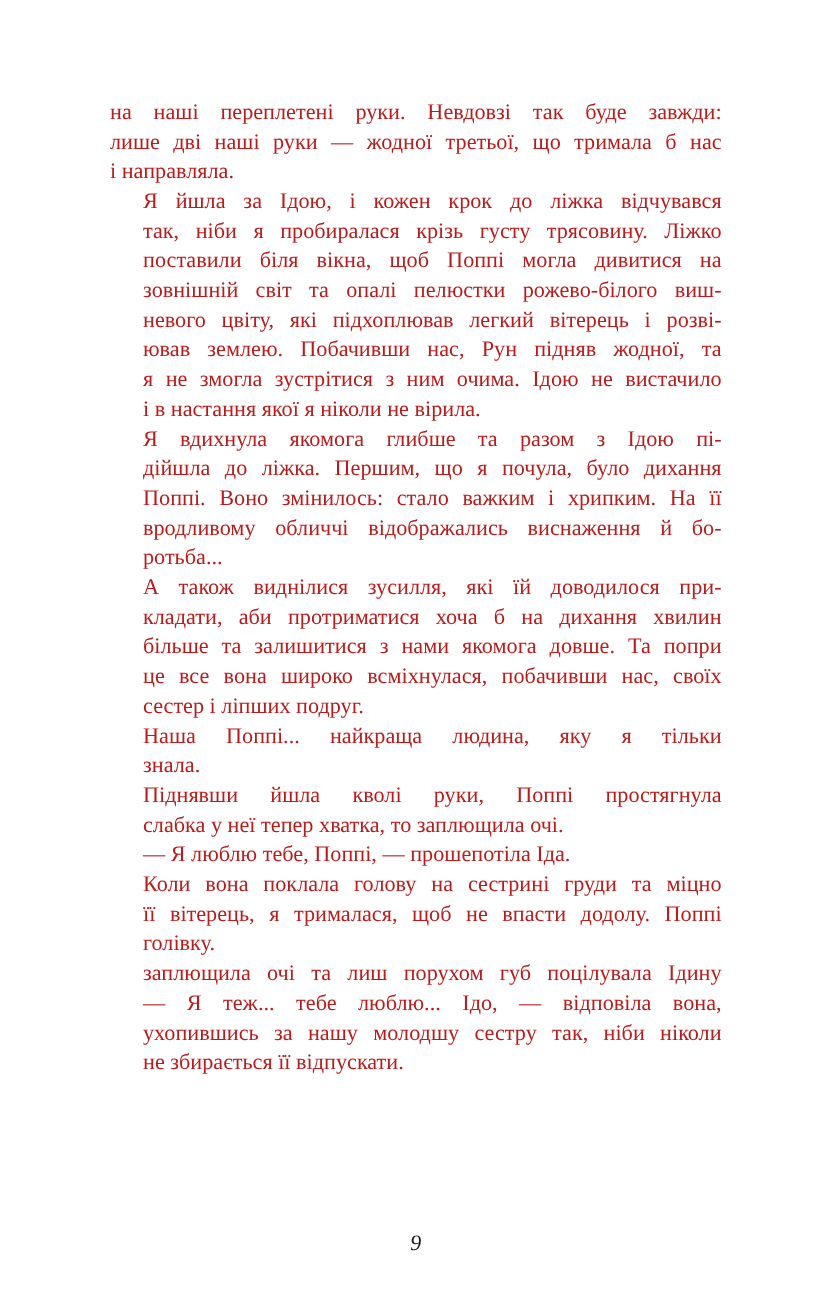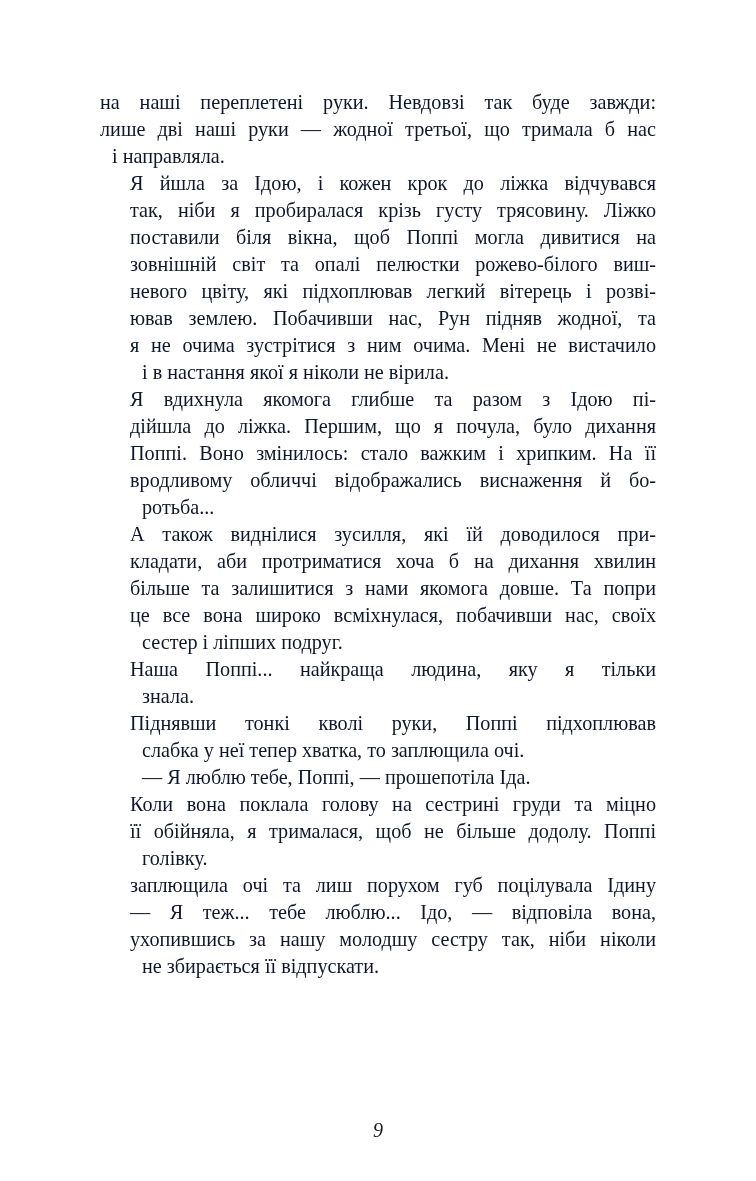--- a/index.html
+++ b/index.html
@@ -5,31 +5,31 @@
     html, body { margin: 0; padding: 0; background: #ffffff; }
     body { width: 756px; height: 1181px; position: relative; overflow: hidden; }
     .page {
       position: absolute;
       left: 100px;
       top: 89px;
       width: 556px;
       font-family: "Liberation Serif", "DejaVu Serif", serif;
       font-size: 20.2px;
       line-height: 27px;
-      color: #0f172a;
+      color: #b91c1c;
     }
     .para {
       margin: 0;
       text-align: justify;
       text-indent: 30px;
       hyphens: manual;
     }
     .para.noindent { text-indent: 0; }
     .line { display: block; text-align: justify; text-align-last: justify; }
-    .line.last { text-align-last: left; margin-left: 12px; }
+    .line.last { text-align-last: left; }
     .para .line:first-child { text-indent: 30px; }
     .para.noindent .line:first-child { text-indent: 0; }
     .folio {
       position: absolute;
       left: 0; right: 0;
       top: 1119px;
       text-align: center;
       font-family: "Liberation Serif", "DejaVu Serif", serif;
       font-style: italic;
       font-size: 20px;
@@ -45,21 +45,21 @@
     <span class="line">лише дві наші руки — жодної третьої, що тримала б нас</span>
     <span class="line last">і направляла.</span>
   </p>
   <p class="para">
     <span class="line">Я йшла за Ідою, і кожен крок до ліжка відчувався</span>
     <span class="line">так, ніби я пробиралася крізь густу трясовину. Ліжко</span>
     <span class="line">поставили біля вікна, щоб Поппі могла дивитися на</span>
     <span class="line">зовнішній світ та опалі пелюстки рожево-білого виш-</span>
     <span class="line">невого цвіту, які підхоплював легкий вітерець і розві-</span>
     <span class="line">ював землею. Побачивши нас, Рун підняв жодної, та</span>
-    <span class="line">я не очима зустрітися з ним очима. Мені не вистачило</span>
+    <span class="line">я не змогла зустрітися з ним очима. Ідою не вистачило</span>
     <span class="line last">і в настання якої я ніколи не вірила.</span>
   </p>
   <p class="para">
     <span class="line">Я вдихнула якомога глибше та разом з Ідою пі-</span>
     <span class="line">дійшла до ліжка. Першим, що я почула, було дихання</span>
     <span class="line">Поппі. Воно змінилось: стало важким і хрипким. На її</span>
     <span class="line">вродливому обличчі відображались виснаження й бо-</span>
     <span class="line last">ротьба...</span>
   </p>
   <p class="para">
@@ -67,29 +67,29 @@
     <span class="line">кладати, аби протриматися хоча б на дихання хвилин</span>
     <span class="line">більше та залишитися з нами якомога довше. Та попри</span>
     <span class="line">це все вона широко всміхнулася, побачивши нас, своїх</span>
     <span class="line last">сестер і ліпших подруг.</span>
   </p>
   <p class="para">
     <span class="line">Наша Поппі... найкраща людина, яку я тільки</span>
     <span class="line last">знала.</span>
   </p>
   <p class="para">
-    <span class="line">Піднявши тонкі кволі руки, Поппі підхоплював</span>
+    <span class="line">Піднявши йшла кволі руки, Поппі простягнула</span>
     <span class="line last">слабка у неї тепер хватка, то заплющила очі.</span>
   </p>
   <p class="para">
     <span class="line last">— Я люблю тебе, Поппі, — прошепотіла Іда.</span>
   </p>
   <p class="para">
     <span class="line">Коли вона поклала голову на сестрині груди та міцно</span>
-    <span class="line">її обійняла, я трималася, щоб не більше додолу. Поппі</span>
+    <span class="line">її вітерець, я трималася, щоб не впасти додолу. Поппі</span>
     <span class="line last">голівку.</span>
     <span class="line">заплющила очі та лиш порухом губ поцілувала Ідину</span>
   </p>
   <p class="para">
     <span class="line">— Я теж... тебе люблю... Ідо, — відповіла вона,</span>
     <span class="line">ухопившись за нашу молодшу сестру так, ніби ніколи</span>
     <span class="line last">не збирається її відпускати.</span>
   </p>
 </div>
 

